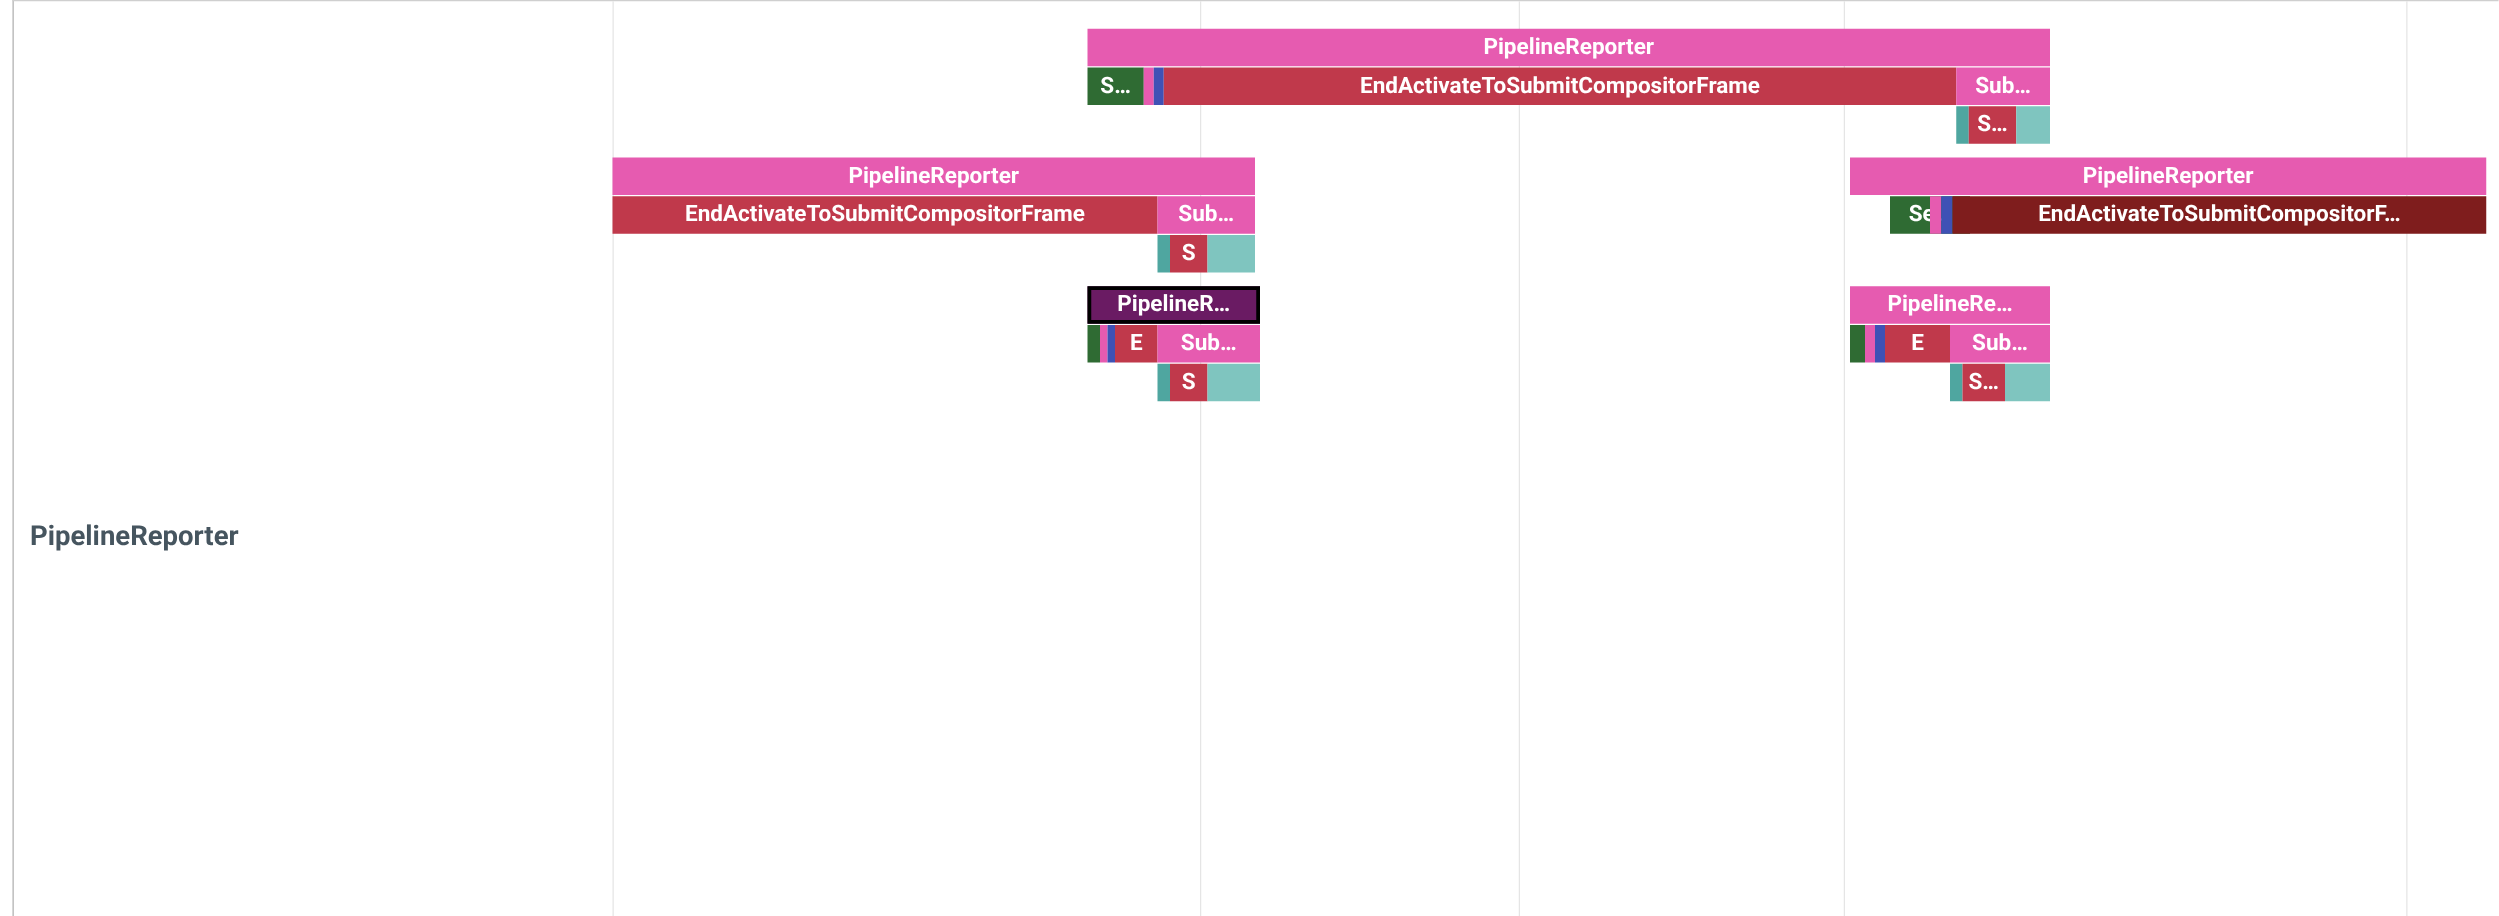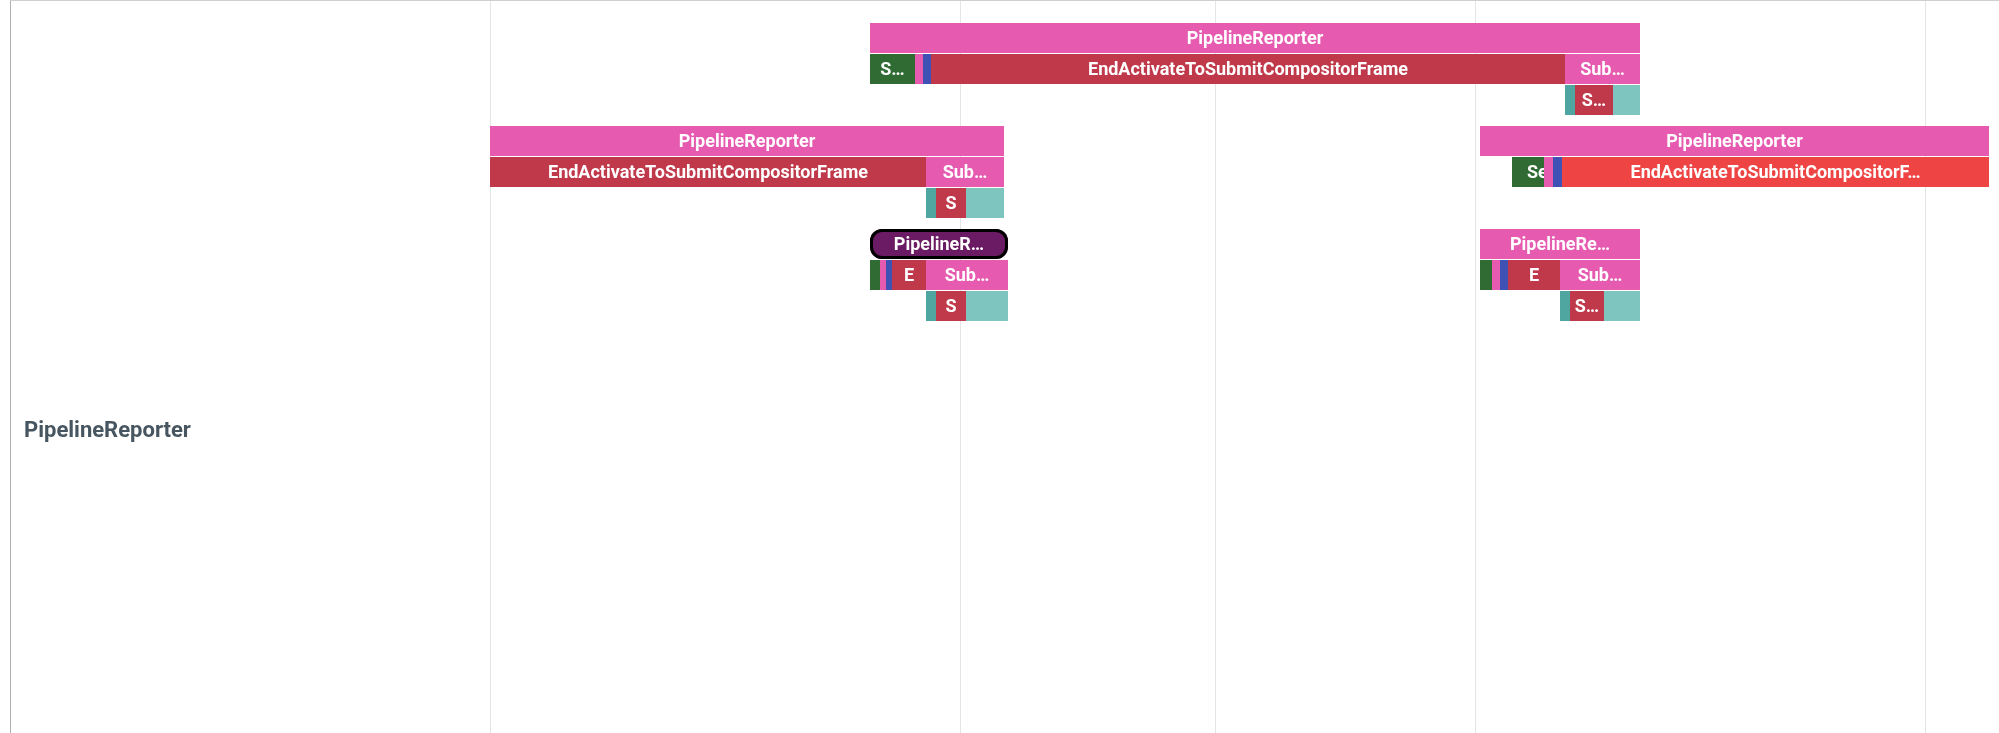--- a/index.html
+++ b/index.html
@@ -5,21 +5,21 @@
   html,body{margin:0;padding:0;width:1999px;height:733px;font-family:"Roboto","Helvetica Neue",Arial,sans-serif;font-size:18px;color:#263238;background:#fff;overflow:hidden;}
   .root{position:relative;width:1999px;height:733px;font-weight:bold;}
   
   .pane-left{position:absolute;left:0;top:0;width:10px;height:733px;border-right:1px solid #b0b0b0;}
   
   .track{position:absolute;left:10px;top:0;right:0;height:733px;border-top:1px solid #cfcfcf;border-bottom:1px solid #cfcfcf;}
   .gridlines{position:absolute;inset:0;}
   .gridlines div{position:absolute;top:0;bottom:0;width:1px;background:#e5e5e5;}
   
   .bar{position:absolute;height:30px;box-sizing:border-box;overflow:hidden;white-space:nowrap;text-overflow:ellipsis;display:flex;align-items:center;justify-content:center;color:#fff;font-size:18px;line-height:30px;padding:0 2px;cursor:pointer;}
-  .bar.sel{outline:3px solid #000;outline-offset:-3px;border-radius:12px;}
+  .bar.sel{outline:3px solid #000;outline-offset:-3px;}
   .track-label{position:absolute;left:14px;top:416px;font-size:22px;color:#46555f;}
 </style>
 </head>
 <body>
 
 <div class="root">
   <div class="pane-left"></div>
   <div class="track">
     <div class="gridlines" id="gridlines">
         <div style="left: 480px;"></div>
@@ -41,21 +41,21 @@
         <div class="bar" style="left: 480px; width: 514px; top: 125px; background: rgb(230, 91, 176);">PipelineReporter</div>
         <div class="bar" style="left: 480px; width: 436px; top: 156px; background: rgb(192, 57, 75);">EndActivateToSubmitCompositorFrame</div>
         <div class="bar" style="left: 916px; width: 78px; top: 156px; background: rgb(230, 91, 176);">Sub…</div>
         <div class="bar" style="left: 916px; width: 10px; top: 187px; background: rgb(79, 166, 160);"></div>
         <div class="bar" style="left: 926px; width: 30px; top: 187px; background: rgb(192, 57, 75);">S</div>
         <div class="bar" style="left: 956px; width: 38px; top: 187px; background: rgb(127, 197, 191);"></div>
         <div class="bar" style="left: 1470px; width: 509px; top: 125px; background: rgb(230, 91, 176);">PipelineReporter</div>
         <div class="bar" style="left: 1470px; width: 64px; top: 156px; background: rgb(47, 107, 51); margin-left: 32px;">Se…</div>
         <div class="bar" style="left: 1534px; width: 9px; top: 156px; background: rgb(230, 91, 176);"></div>
         <div class="bar" style="left: 1543px; width: 9px; top: 156px; background: rgb(63, 81, 181);"></div>
-        <div class="bar" style="left: 1552px; width: 427px; top: 156px; background: #ef4444;">EndActivateToSubmitCompositorF…</div>
+        <div class="bar" style="left: 1552px; width: 427px; top: 156px; background: #7f1d1d;">EndActivateToSubmitCompositorF…</div>
         <div class="bar sel" style="left: 860px; width: 138px; top: 228px; background: rgb(106, 27, 99);">PipelineR…</div>
         <div class="bar" style="left: 860px; width: 10px; top: 259px; background: rgb(47, 107, 51);"></div>
         <div class="bar" style="left: 870px; width: 6px; top: 259px; background: rgb(230, 91, 176);"></div>
         <div class="bar" style="left: 876px; width: 6px; top: 259px; background: rgb(63, 81, 181);"></div>
         <div class="bar" style="left: 882px; width: 34px; top: 259px; background: rgb(192, 57, 75);">E</div>
         <div class="bar" style="left: 916px; width: 82px; top: 259px; background: rgb(230, 91, 176);">Sub…</div>
         <div class="bar" style="left: 916px; width: 10px; top: 290px; background: rgb(79, 166, 160);"></div>
         <div class="bar" style="left: 926px; width: 30px; top: 290px; background: rgb(192, 57, 75);">S</div>
         <div class="bar" style="left: 956px; width: 42px; top: 290px; background: rgb(127, 197, 191);"></div>
         <div class="bar" style="left: 1470px; width: 160px; top: 228px; background: rgb(230, 91, 176);">PipelineRe…</div>

